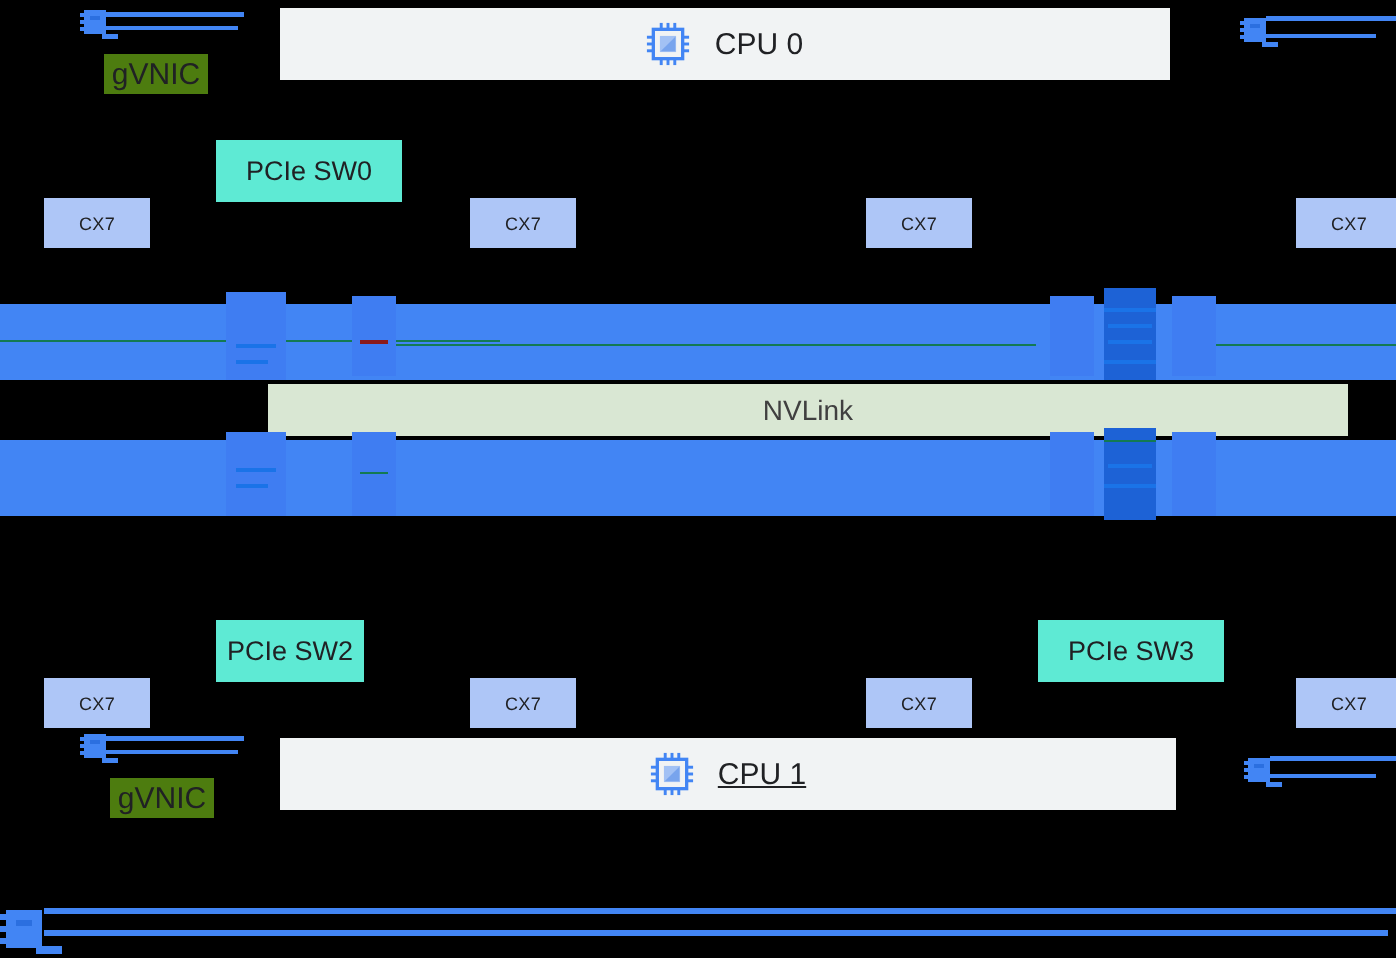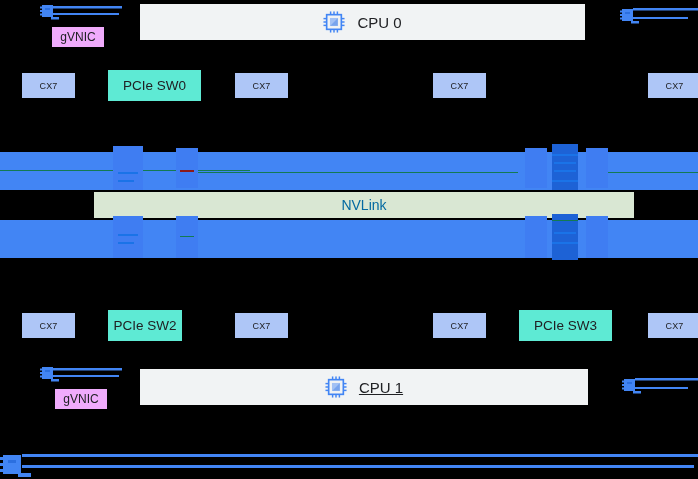--- a/index.html
+++ b/index.html
@@ -3,25 +3,25 @@
 <meta charset="utf-8">
 <style>
   html,body{margin:0;padding:0;background:#000;}
   body{width:698px;height:479px;overflow:hidden;font-family:"Liberation Sans",sans-serif;}
   #stage{position:relative;width:698px;height:479px;background:#000;}
   .abs{position:absolute;box-sizing:border-box;}
 
   
   .box{display:flex;align-items:center;justify-content:center;color:#202124;
        font-family:"Liberation Sans",sans-serif;white-space:nowrap;}
-  .cx7{background:#aec6f7;font-size:9px;letter-spacing:.2px;}
+  .cx7{background:#aec6f7;font-size:9px;letter-spacing:.2px;margin-top:26px;}
   .pcie{background:#5eead4;font-size:13.5px;}
   .cpu{background:#f1f3f4;font-size:15px;justify-content:center;gap:12px;}
-  .gvnic-label{background:#f0abfc;font-size:12px;}
-  .nvlink{background:#d9e7d3;font-size:14px;color:#0369a1;}
+  .gvnic-label{background:#4d7c0f;font-size:15px;}
+  .nvlink{background:#d9e7d3;font-size:14px;color:#404040;margin-left:40px;}
 
   
   .band{background:#4285f4;}
   .gpu-core{position:absolute;background:#3f7df2;}
   .gpu-line{position:absolute;background:#1a73e8;height:2px;}
   .gpu-green{position:absolute;background:#137a53;height:1px;}
   .gpu-dark{position:absolute;background:#1d62d6;}
 
   
   .nicwrap{position:absolute;}

